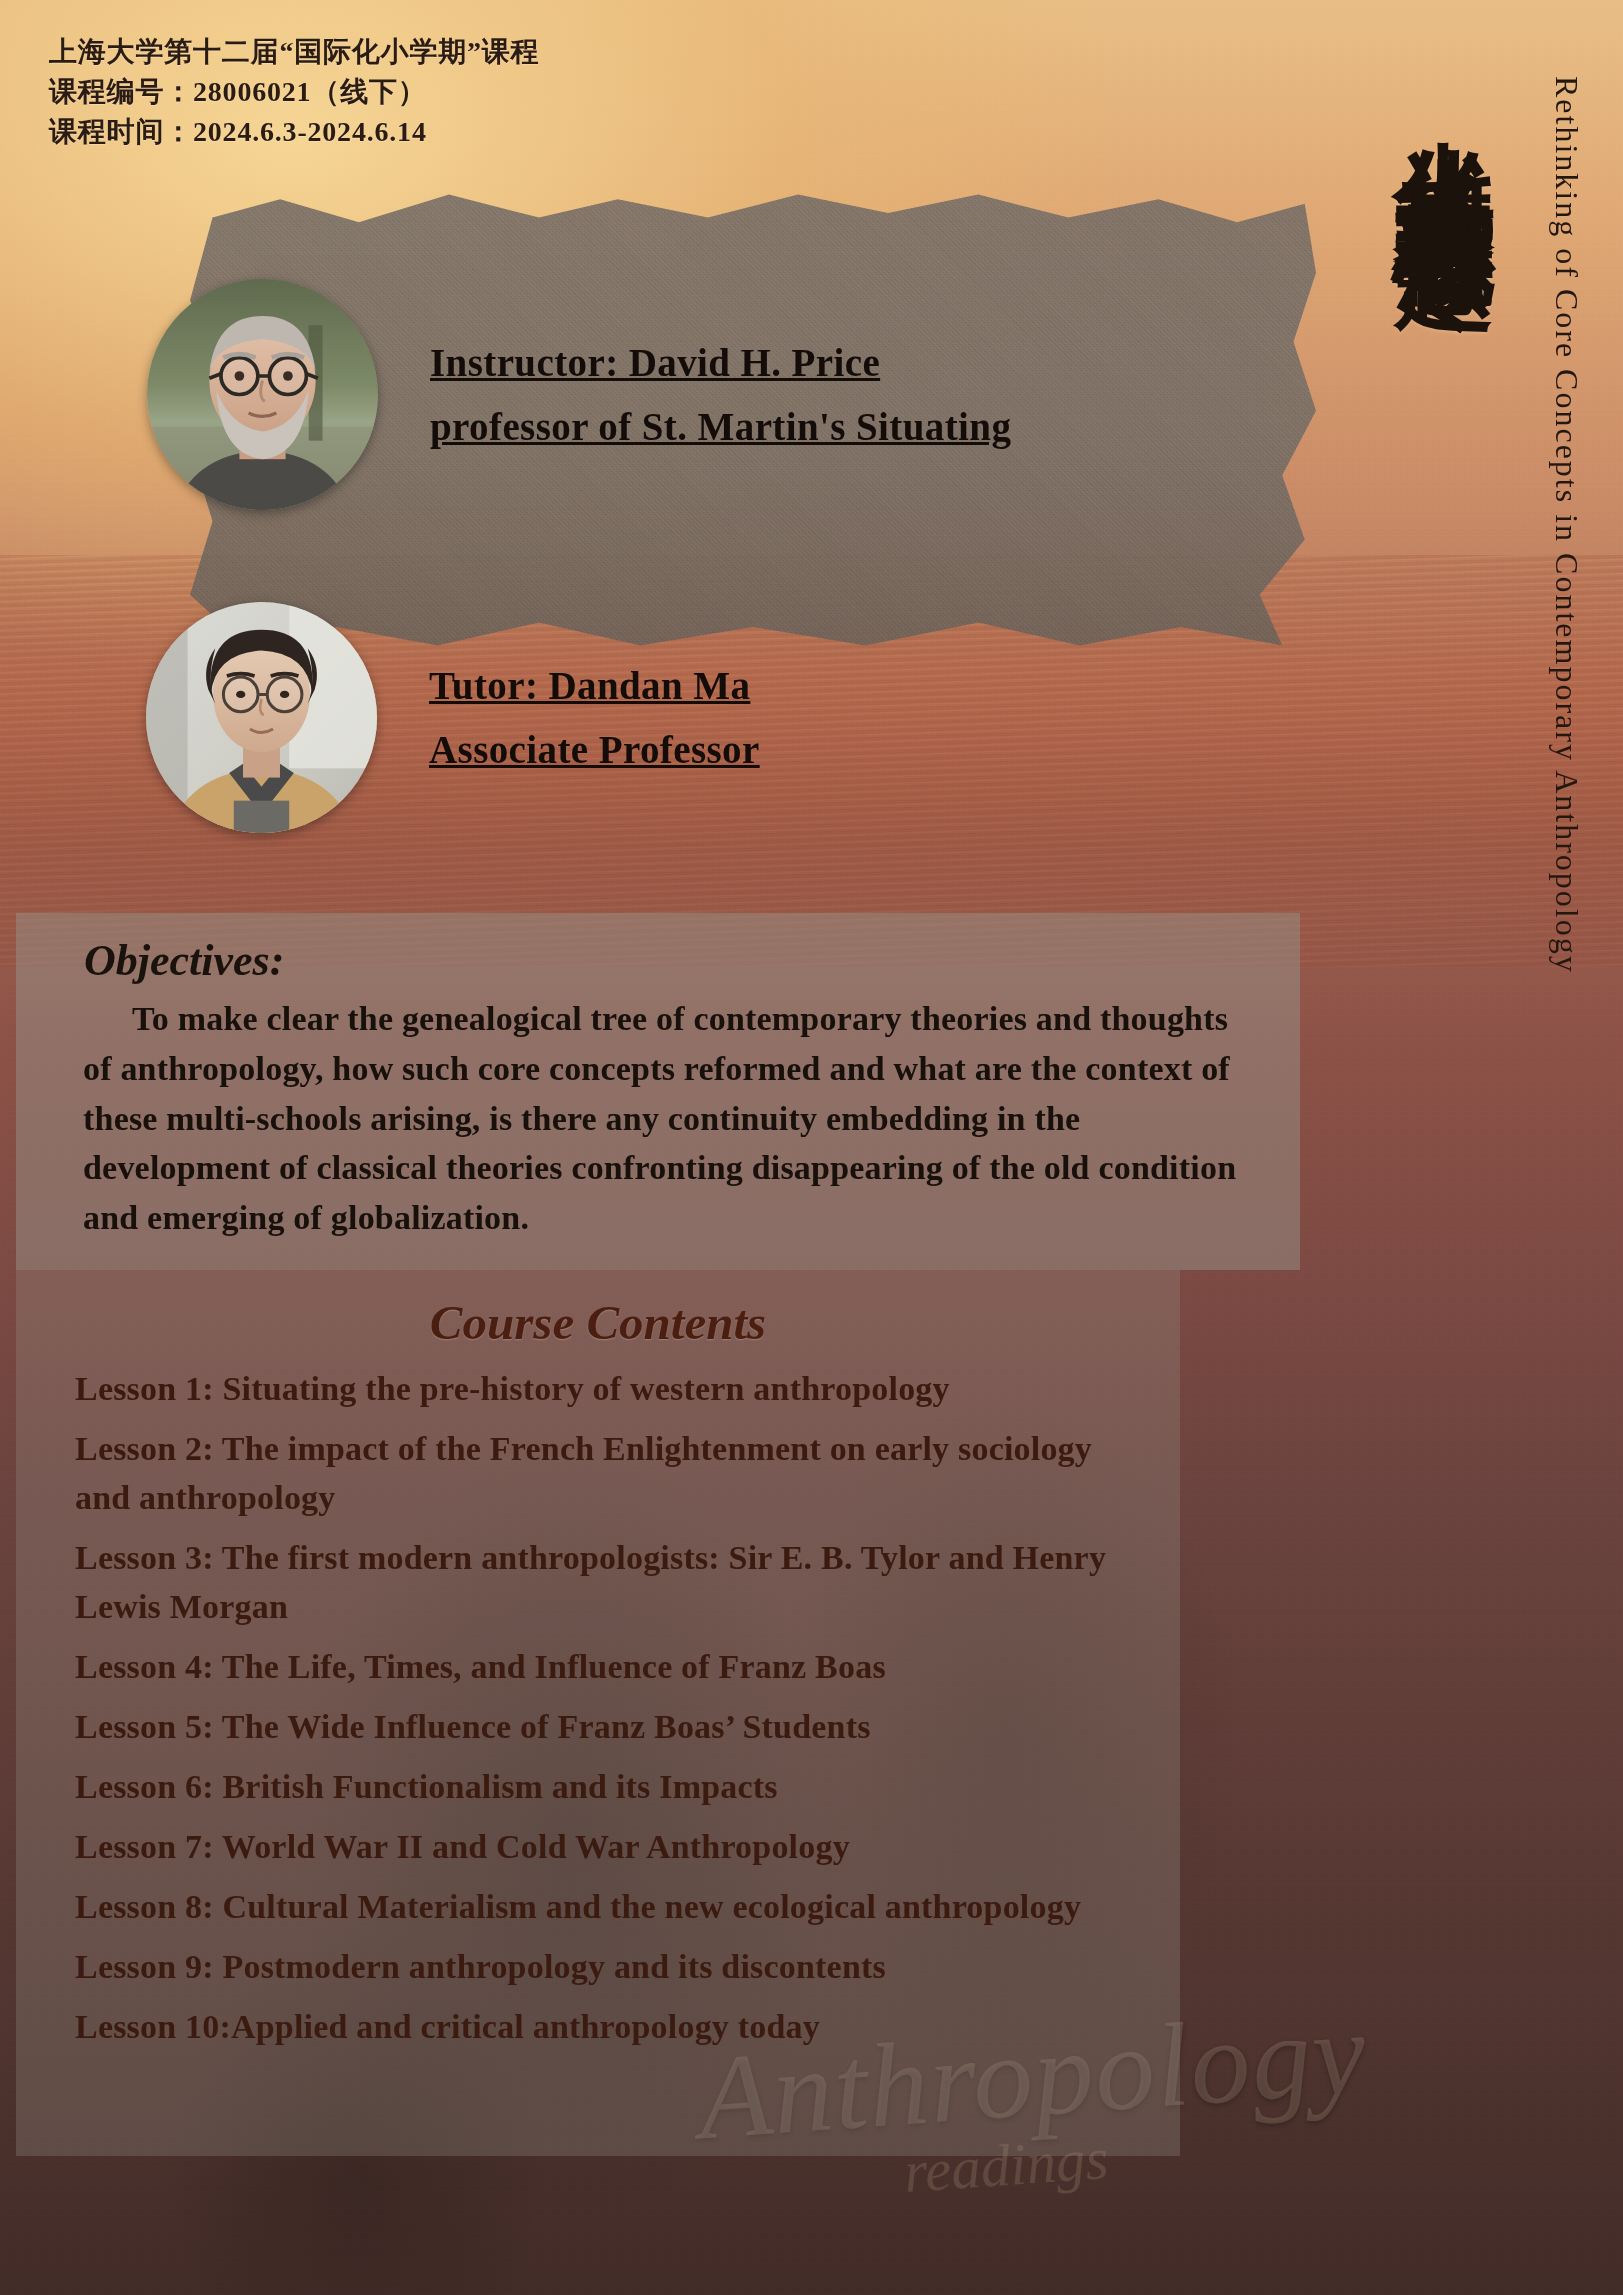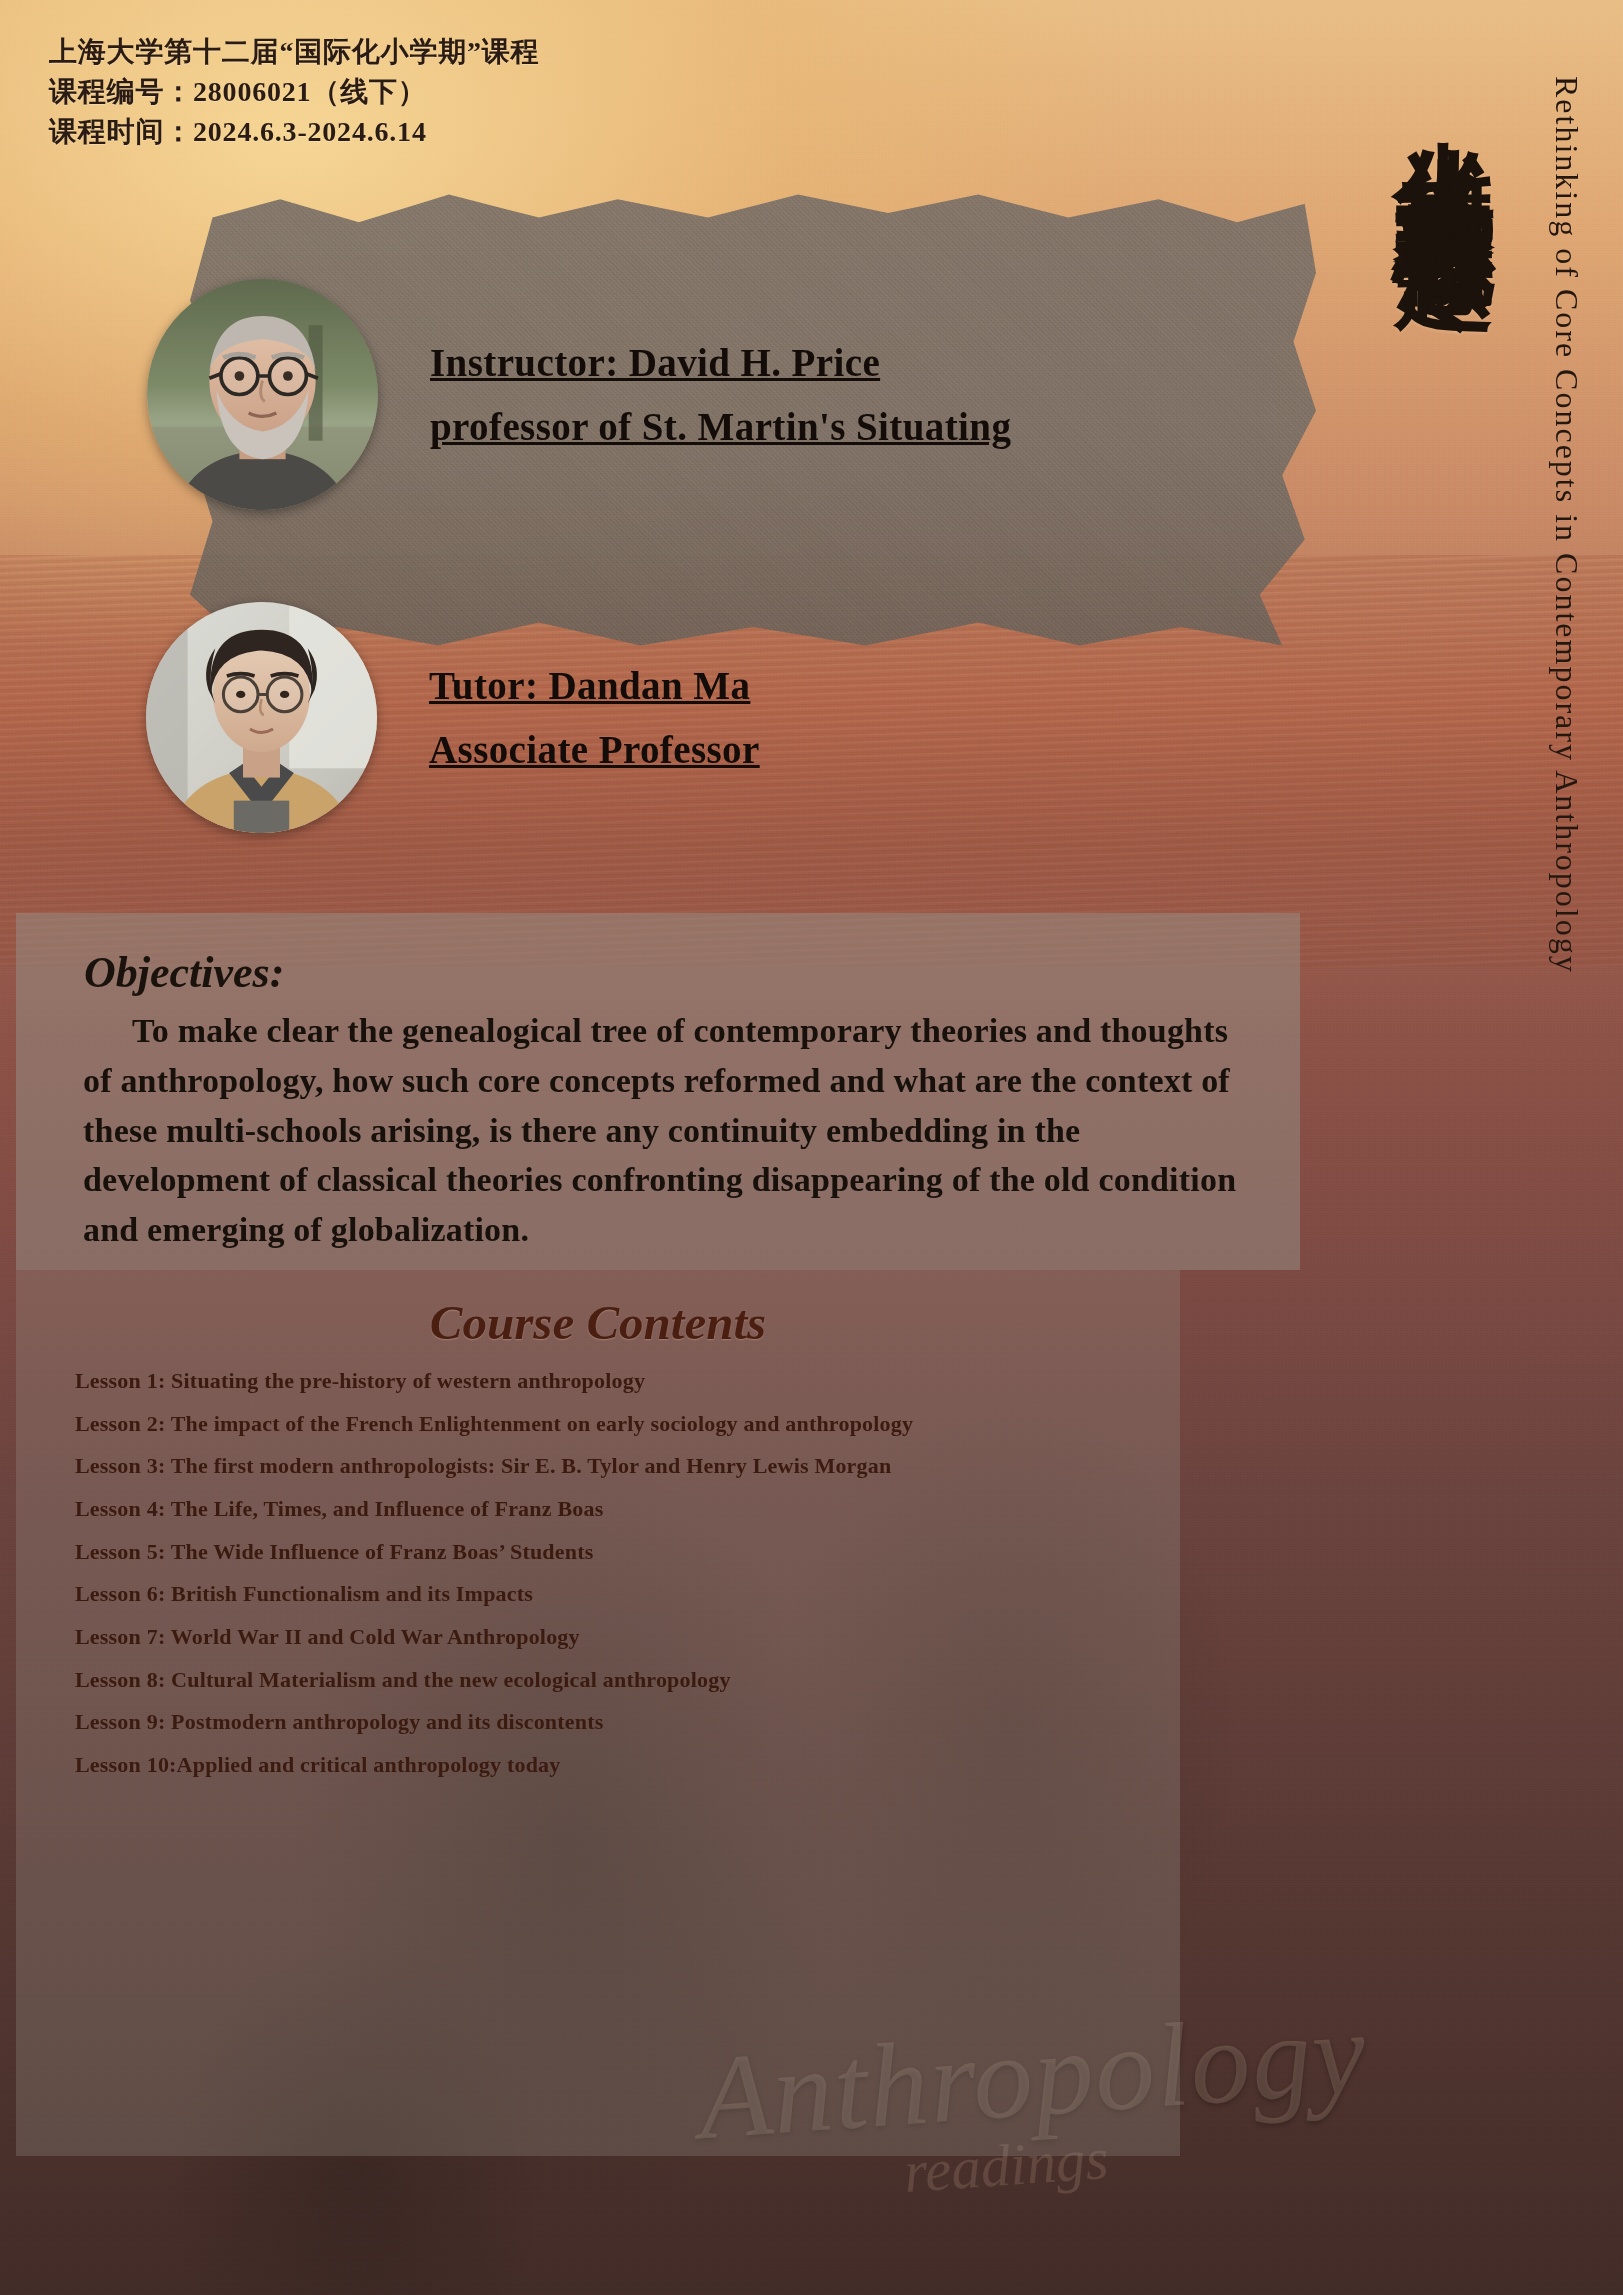--- a/index.html
+++ b/index.html
@@ -179,21 +179,21 @@
   #person-tutor { left: 146px; top: 602px; }
 
   
   .panel-objectives {
     position: absolute;
     left: 16px;
     top: 913px;
     width: 1284px;
     height: 357px;
     background: rgba(150, 141, 132, 0.52);
-    padding: 28px 35px 0 35px;
+    padding: 16px 35px 0 35px;
     box-sizing: border-box;
   }
   .obj-title {
     font-family: "Liberation Serif", serif;
     font-style: italic;
     font-weight: bold;
     font-size: 44px;
     color: #1a120c;
     margin: 6.3px 0 8px 33px;
   }
@@ -225,21 +225,21 @@
     font-style: italic;
     font-weight: bold;
     font-size: 49px;
     color: #4a1f12;
     margin: 14.3px 0 14.3px 0;
     text-shadow: 0 0.8px 1.6px rgba(255,230,200,0.25);
   }
   .lesson {
     font-family: "Liberation Serif", serif;
     font-weight: bold;
-    font-size: 22px;
+    font-size: 34px;
     line-height: 1.44;
     color: #3b1a10;
     margin: 0 0 11px 24px;
     letter-spacing: 0.2px;
   }
 </style>
 </head>
 <body>
 
 <div class="poster">

